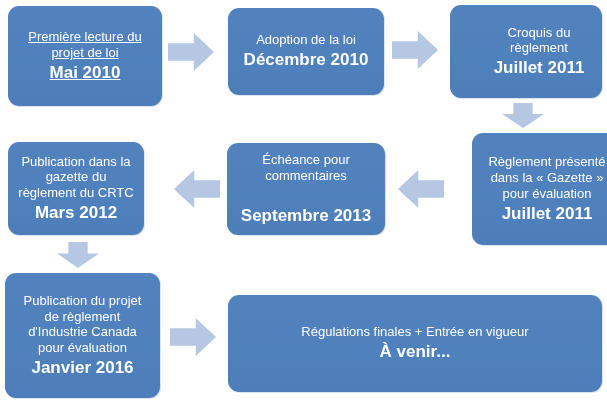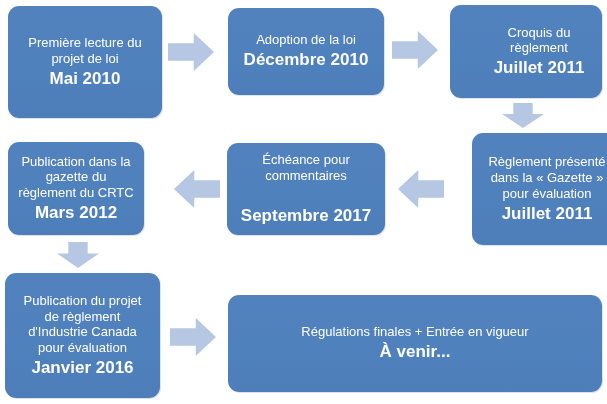--- a/index.html
+++ b/index.html
@@ -48,21 +48,21 @@
     clip-path: polygon(0% 27%, 56% 27%, 56% 0%, 100% 50%, 56% 100%, 56% 73%, 0% 73%);
   }
   .arrow-left {
     clip-path: polygon(100% 27%, 44% 27%, 44% 0%, 0% 50%, 44% 100%, 44% 73%, 100% 73%);
   }
   .arrow-down {
     clip-path: polygon(27% 0%, 73% 0%, 73% 44%, 100% 44%, 50% 100%, 0% 44%, 27% 44%);
   }
 
   
-  .n1 { left: 8px;   top: 6px;   width: 154px; height: 112px; }
+  .n1 { left: 8px;   top: 6px;   width: 154px; height: 100px; text-decoration: underline; }
   .a1 { left: 168px; top: 33px;  width: 46px;  height: 38px; }
   .n2 { left: 228px; top: 8px;   width: 156px; height: 87px; }
   .a2 { left: 392px; top: 31px;  width: 46px;  height: 38px; }
   .n3 { left: 450px; top: 5px;   width: 152px; height: 93px; padding-left: 36px; }
   .a3 { left: 502px; top: 103px; width: 42px;  height: 25px; }
 
   
   .n4 { left: 472px; top: 133px; width: 150px; height: 112px; }
   .a4 { left: 398px; top: 170px; width: 46px;  height: 38px; }
   .n5 { left: 227px; top: 143px; width: 158px; height: 92px; gap: 20px; }
@@ -99,21 +99,21 @@
   <div class="arrow arrow-down a3"></div>
 
   <div class="node n4">
     <div class="node-label">Règlement présenté dans la « Gazette » pour évaluation</div>
     <div class="node-date">Juillet 2011</div>
   </div>
   <div class="arrow arrow-left a4"></div>
 
   <div class="node n5">
     <div class="node-label">Échéance pour commentaires</div>
-    <div class="node-date">Septembre 2017</div>
+    <div class="node-date">Septembre 2013</div>
   </div>
   <div class="arrow arrow-left a5"></div>
 
   <div class="node n6">
     <div class="node-label">Publication dans la gazette du règlement du CRTC</div>
     <div class="node-date">Mars 2012</div>
   </div>
   <div class="arrow arrow-down a6"></div>
 
   <div class="node n7">

